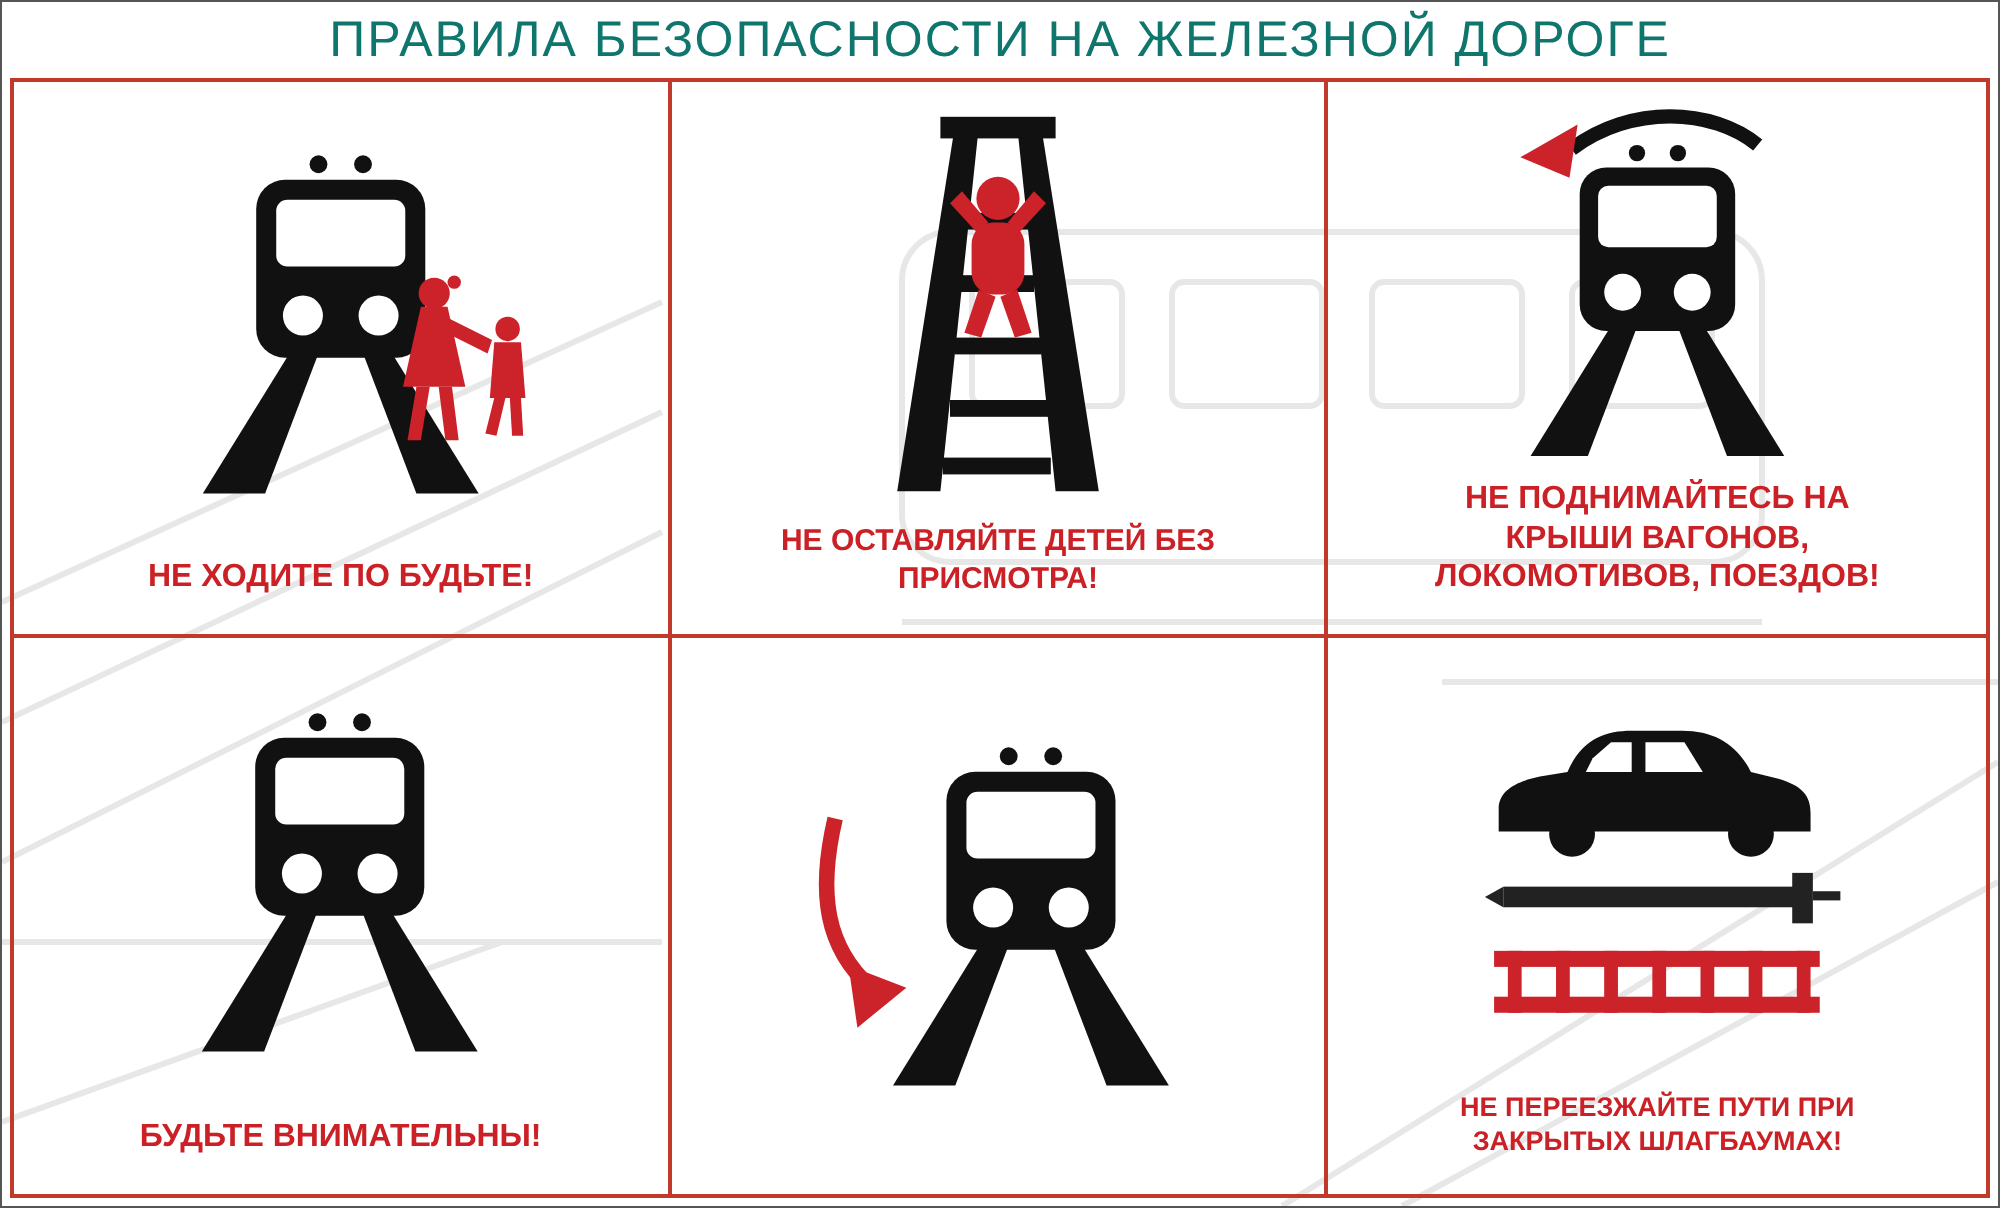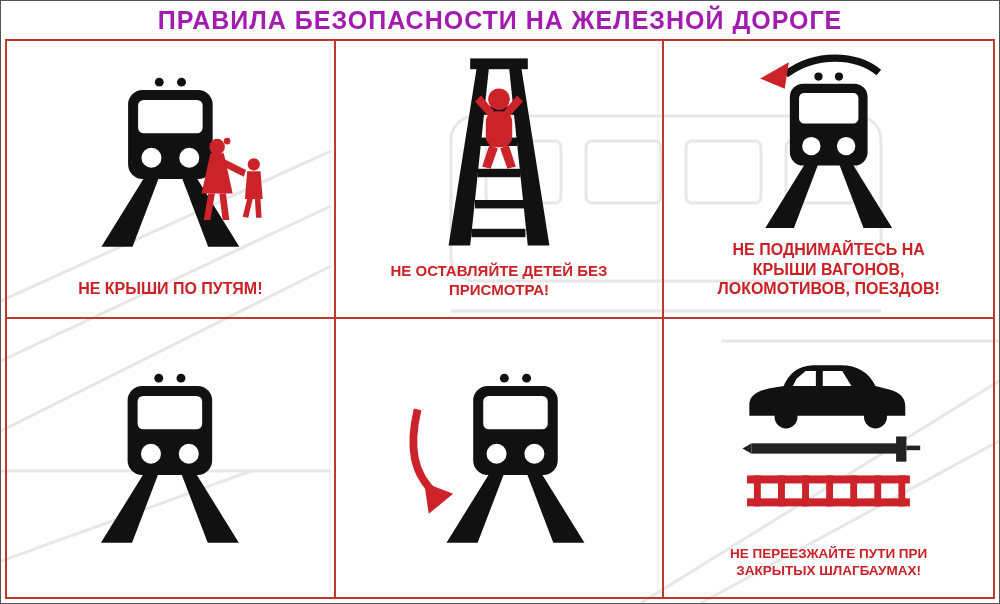--- a/index.html
+++ b/index.html
@@ -11,21 +11,21 @@
     font-family:"Liberation Sans", sans-serif;
     overflow:hidden;
   }
   .watermark{
     position:absolute;inset:0;z-index:0;pointer-events:none;
   }
   .title{
     position:relative;z-index:2;
     height:38px;
     display:flex;align-items:center;justify-content:center;
-    font-size:25px;font-weight:bold;color:#a21caf;
+    font-size:25px;font-weight:normal;color:#0f766e;
     letter-spacing:1px;white-space:nowrap;
   }
   .grid{
     position:absolute;z-index:1;
     top:38px;left:4px;right:4px;bottom:4px;
     display:grid;
     grid-template-columns:1fr 1fr 1fr;
     grid-template-rows:1fr 1fr;
     border:2px solid #c0392b;
   }
@@ -102,21 +102,21 @@
             <polygon points="6,52 12,52 8,76 2,76"></polygon>
             <polygon points="16,52 22,52 25,76 19,76"></polygon>
             <polygon points="18,20 40,31 38,37 16,26"></polygon>
             <circle cx="47" cy="26" r="5.5"></circle>
             <polygon points="41,32 53,32 55,57 39,57"></polygon>
             <polygon points="41,57 46,57 42,74 37,73"></polygon>
             <polygon points="48,57 53,57 54,74 49,74"></polygon>
           </g>
         </svg>
       </div>
-      <div class="caption cap-lg">НЕ КРЫШИ ПО ПУТЯМ!</div>
+      <div class="caption cap-lg">НЕ ХОДИТЕ ПО БУДЬТЕ!</div>
     </div>
 
     <div class="cell">
       <div class="iconbox">
         <svg height="192" viewBox="0 0 140 160">
           <g fill="#111">
             <polygon points="28,158 46,158 62,6 52,6"></polygon>
             <polygon points="112,158 94,158 78,6 88,6"></polygon>
             <rect x="46" y="2" width="48" height="9"></rect>
             <rect x="57" y="42" width="26" height="7"></rect>
@@ -148,20 +148,21 @@
       </div>
       <div class="caption cap-sm">НЕ ПОДНИМАЙТЕСЬ НА КРЫШИ ВАГОНОВ, ЛОКОМОТИВОВ, ПОЕЗДОВ!</div>
     </div>
 
     <div class="cell">
       <div class="iconbox">
         <svg height="178" viewBox="0 0 140 160">
           <use href="#sym-train"></use>
         </svg>
       </div>
+      <div class="caption cap-lg">БУДЬТЕ ВНИМАТЕЛЬНЫ!</div>
     </div>
 
     <div class="cell">
       <div class="iconbox">
         <svg height="178" viewBox="0 0 175 160">
           <use href="#sym-train" x="32" y="0" width="140" height="160"></use>
           <path d="M14,38 C 6,72 10,96 30,114" stroke="#cc2229" stroke-width="7" fill="none"></path>
           <polygon points="20,104 46,114 24,132" fill="#cc2229"></polygon>
         </svg>
       </div>

